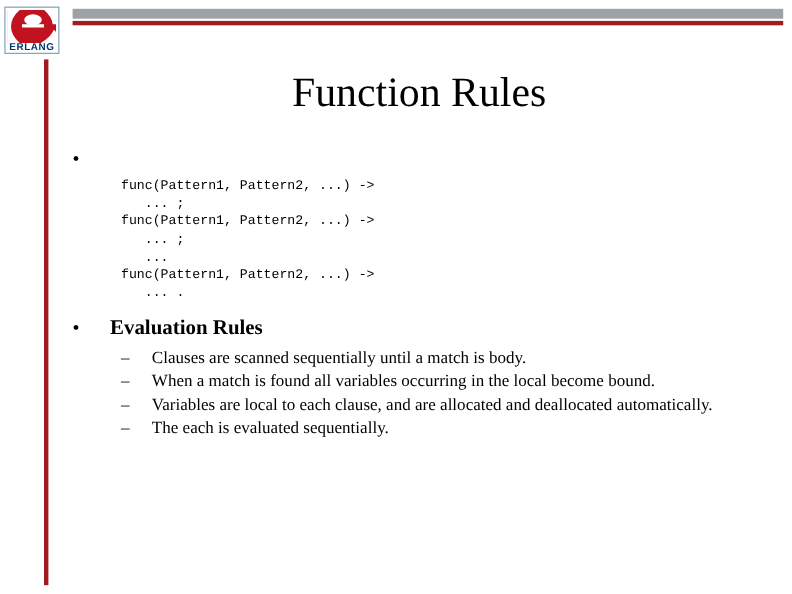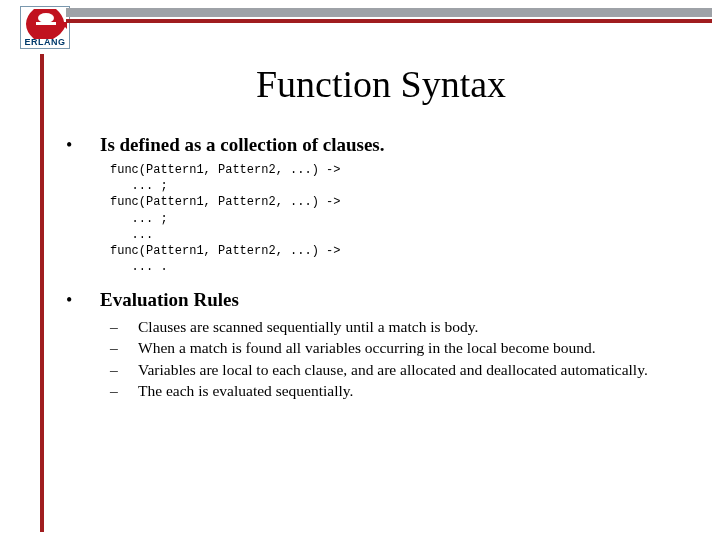--- a/index.html
+++ b/index.html
@@ -14,21 +14,21 @@
   }
   .slide {
     position: relative;
     width: 720px;
     height: 540px;
     box-sizing: border-box;
   }
   .logo-area {
     position: absolute;
     top: 6px;
-    left: 20px;
+    left: 4px;
     width: 30px;
     height: 44px;
   }
   .logo-area svg { display: block; }
   .logo-text {
     font-family: Arial, Helvetica, sans-serif;
     font-size: 9px;
     font-weight: bold;
     letter-spacing: 0.5px;
     color: #003a6b;
@@ -137,25 +137,24 @@
       </svg>
       <div class="logo-text">ERLANG</div>
     </span>
   </div>
 
   <div class="top-gray"></div>
   <div class="top-redline"></div>
   <div class="side-redline"></div>
 
   <div class="content">
-    <h1 class="title">Function Syntax</h1>
+    <h1 class="title">Function Rules</h1>
 
     <div class="bullet-row">
       <div class="bullet-mark">•</div>
-      <div class="bullet-text">Is defined as a collection of clauses.</div>
     </div>
     <div class="code-block">func(Pattern1, Pattern2, ...) -&gt;
    ... ;
 func(Pattern1, Pattern2, ...) -&gt;
    ... ;
    ...
 func(Pattern1, Pattern2, ...) -&gt;
    ... .</div>
 
     <div class="bullet-row second">

